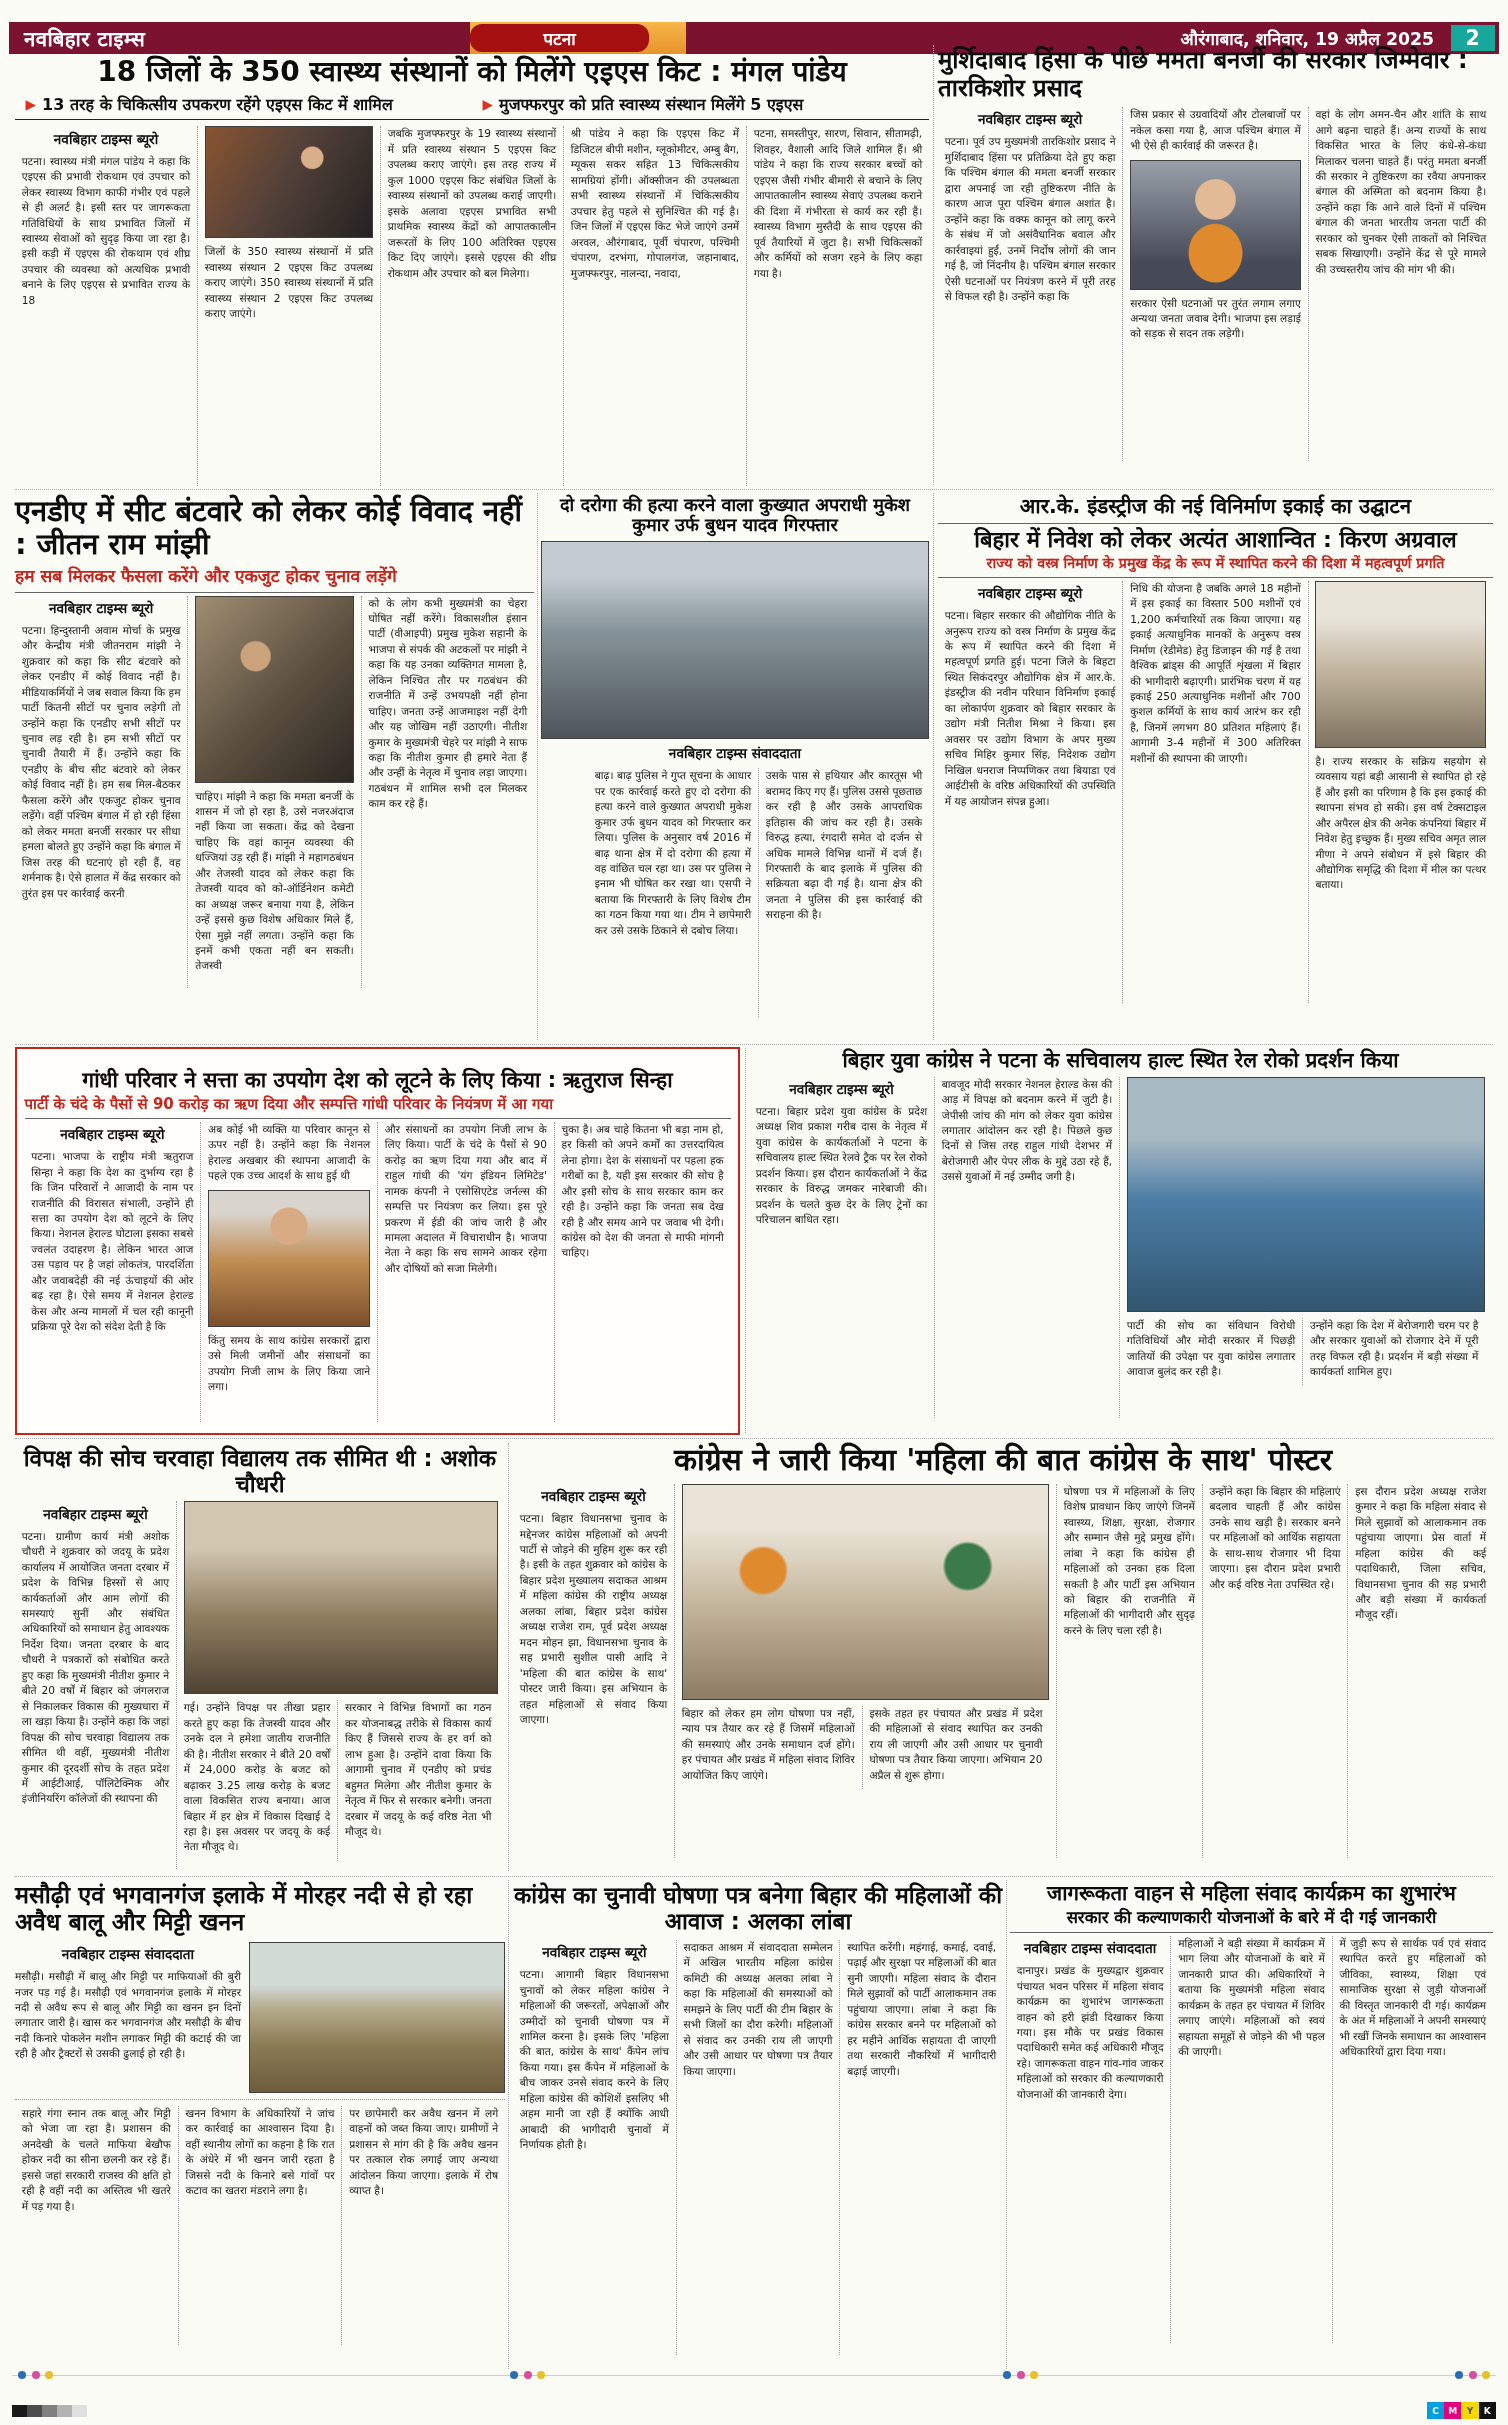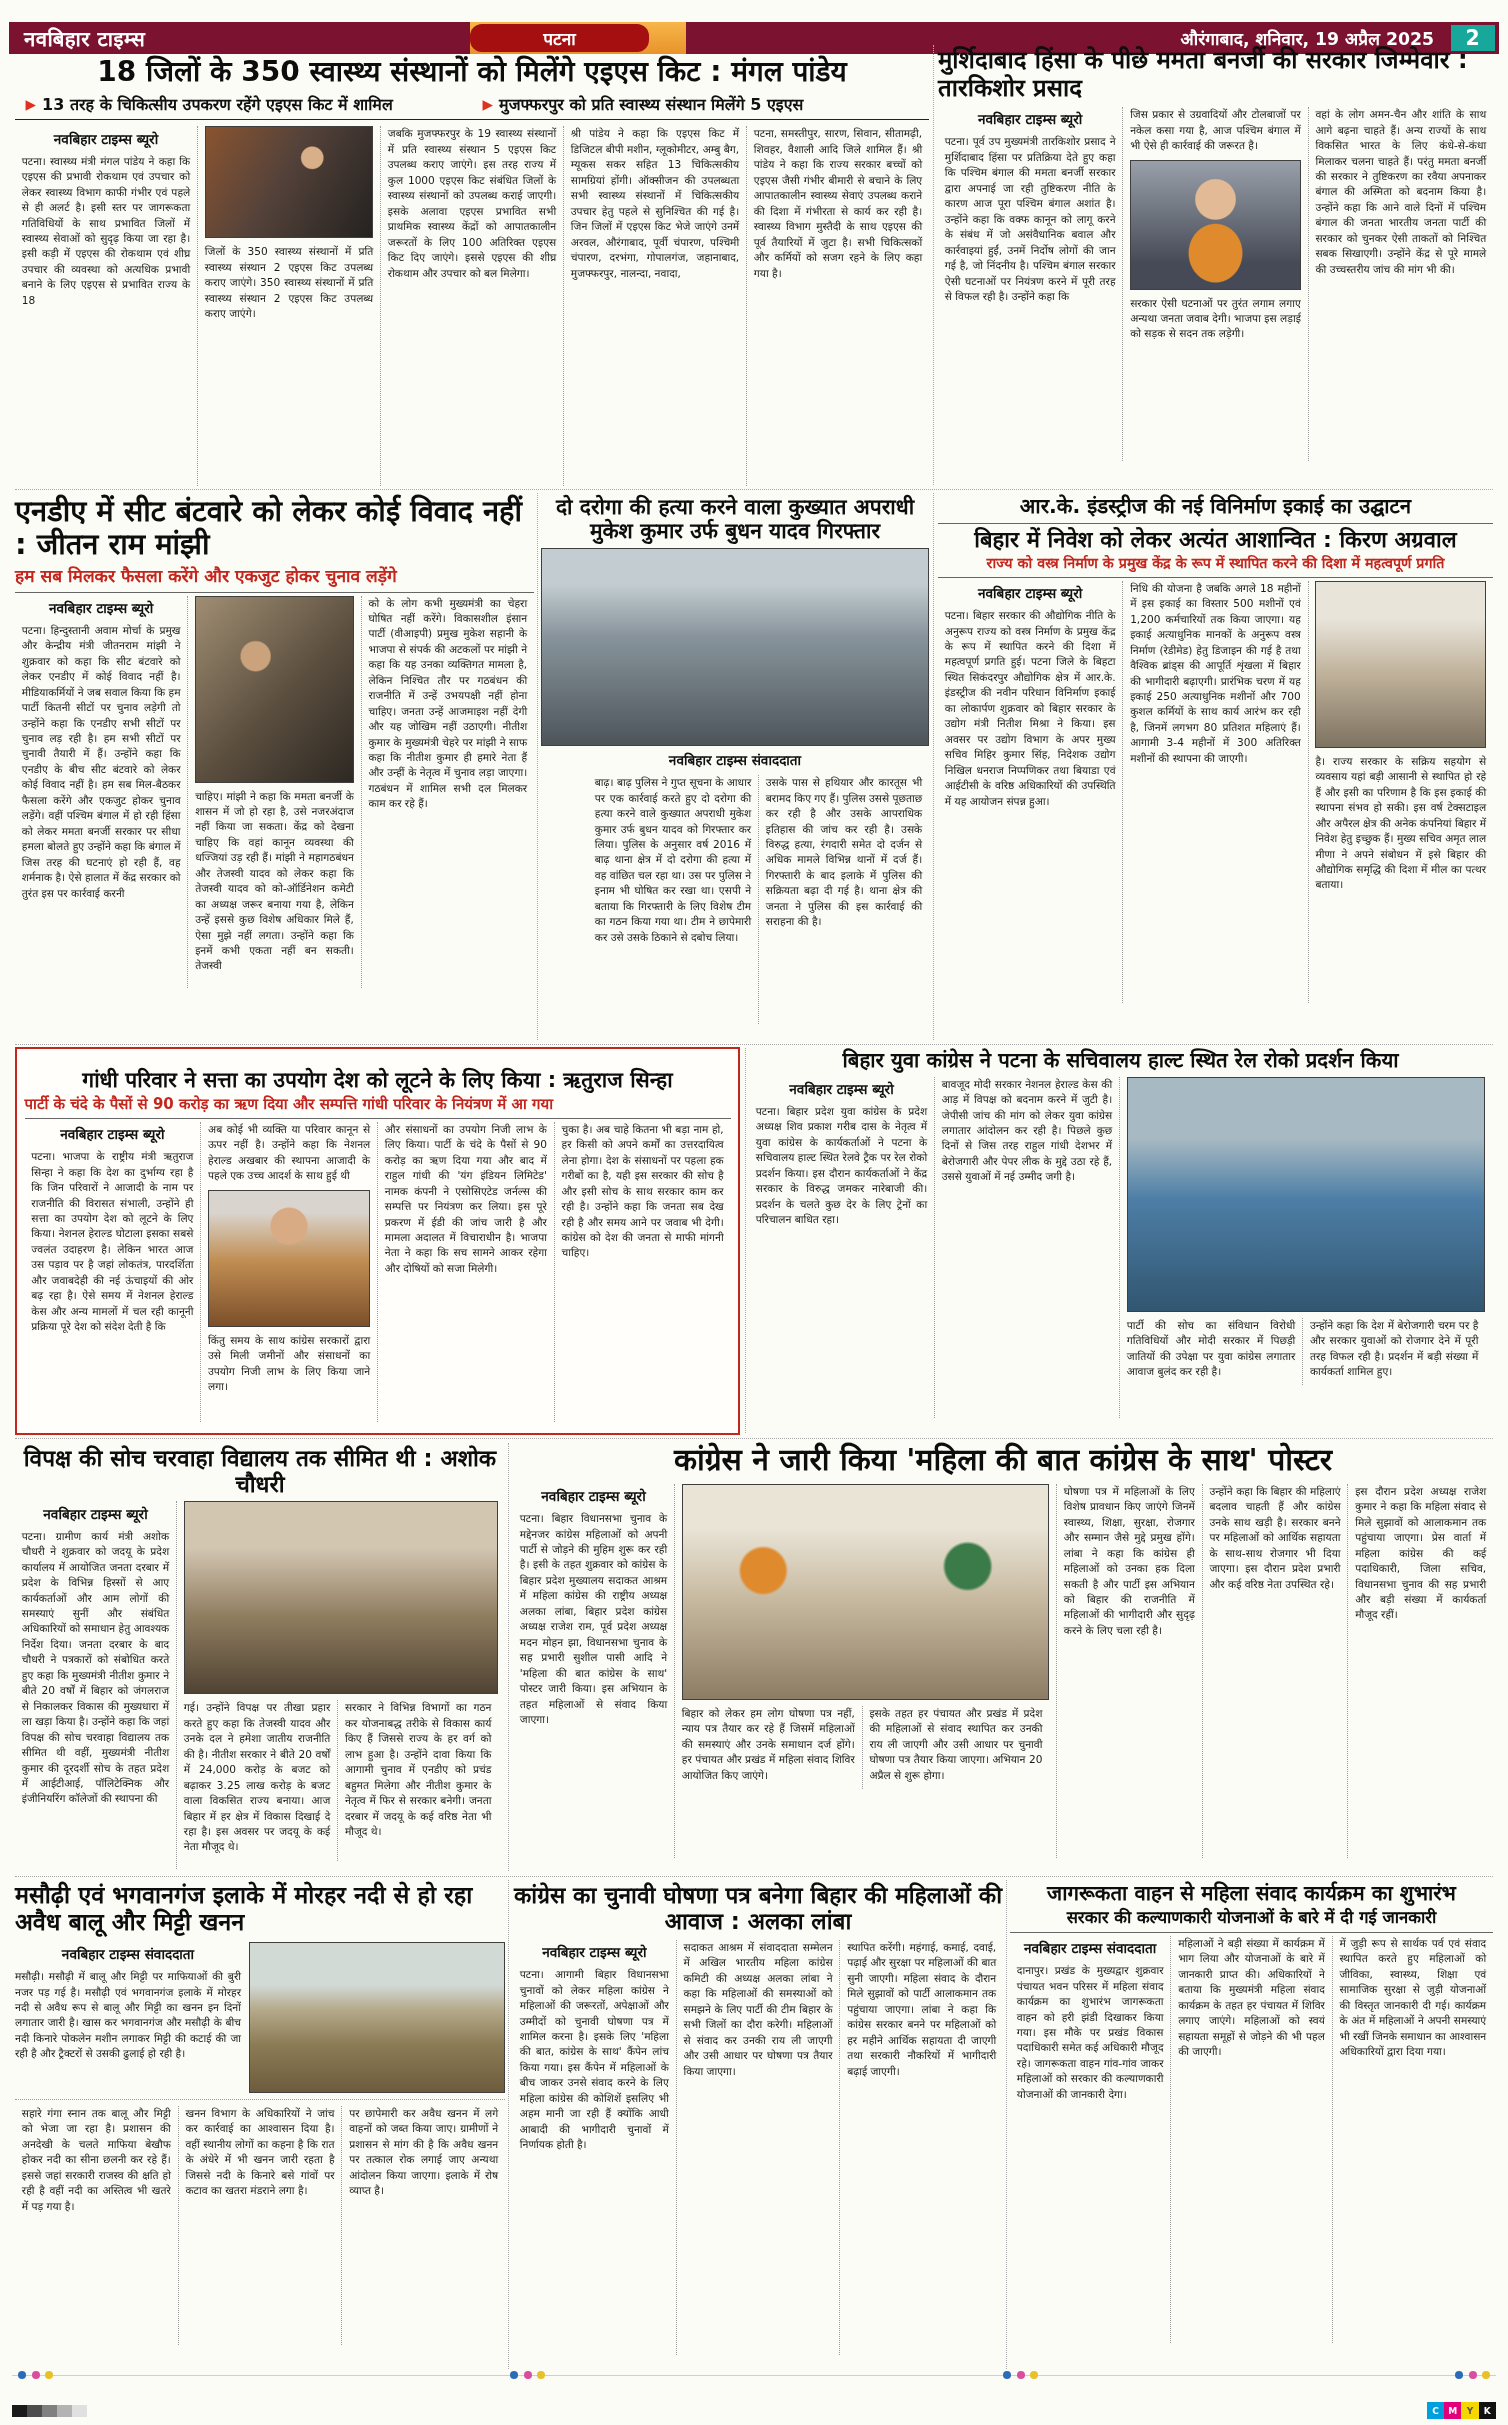--- a/index.html
+++ b/index.html
@@ -139,21 +139,21 @@
         <div class="photo ph-manjhi" style="height:187px;margin-bottom:6px;"></div>
         <p class="bt">चाहिए। मांझी ने कहा कि ममता बनर्जी के शासन में जो हो रहा है, उसे नजरअंदाज नहीं किया जा सकता। केंद्र को देखना चाहिए कि वहां कानून व्यवस्था की धज्जियां उड़ रही हैं। मांझी ने महागठबंधन और तेजस्वी यादव को लेकर कहा कि तेजस्वी यादव को को-ऑर्डिनेशन कमेटी का अध्यक्ष जरूर बनाया गया है, लेकिन उन्हें इससे कुछ विशेष अधिकार मिले हैं, ऐसा मुझे नहीं लगता। उन्होंने कहा कि इनमें कभी एकता नहीं बन सकती। तेजस्वी</p>
       </div>
       <div class="c">
           <p class="bt">को के लोग कभी मुख्यमंत्री का चेहरा घोषित नहीं करेंगे। विकासशील इंसान पार्टी (वीआइपी) प्रमुख मुकेश सहानी के भाजपा से संपर्क की अटकलों पर मांझी ने कहा कि यह उनका व्यक्तिगत मामला है, लेकिन निश्चित तौर पर गठबंधन की राजनीति में उन्हें उभयपक्षी नहीं होना चाहिए। जनता उन्हें आजमाइश नहीं देगी और यह जोखिम नहीं उठाएगी। नीतीश कुमार के मुख्यमंत्री चेहरे पर मांझी ने साफ कहा कि नीतीश कुमार ही हमारे नेता हैं और उन्हीं के नेतृत्व में चुनाव लड़ा जाएगा। गठबंधन में शामिल सभी दल मिलकर काम कर रहे हैं।</p>
         </div>
     </div>
   </section>
 
   <section class="art" style="left:541px;top:493px;width:388px;height:547px;">
-    <h1 class="hl center" style="font-size:21px;margin:1.5px 0 3px;">दो दरोगा की हत्या करने वाला कुख्यात अपराधी मुकेश कुमार उर्फ बुधन यादव गिरफ्तार</h1>
+    <h1 class="hl center" style="font-size:18px;margin:1.5px 0 3px;">दो दरोगा की हत्या करने वाला कुख्यात अपराधी मुकेश कुमार उर्फ बुधन यादव गिरफ्तार</h1>
     <div class="photo ph-budhan" style="height:198px;margin:4.5px 0 4.5px;"></div>
     <div class="byline">नवबिहार टाइम्स संवाददाता</div>
     <div class="cols" style="height:249px;margin-left:47px;">
       <div class="c">
           <p class="bt">बाढ़। बाढ़ पुलिस ने गुप्त सूचना के आधार पर एक कार्रवाई करते हुए दो दरोगा की हत्या करने वाले कुख्यात अपराधी मुकेश कुमार उर्फ बुधन यादव को गिरफ्तार कर लिया। पुलिस के अनुसार वर्ष 2016 में बाढ़ थाना क्षेत्र में दो दरोगा की हत्या में वह वांछित चल रहा था। उस पर पुलिस ने इनाम भी घोषित कर रखा था। एसपी ने बताया कि गिरफ्तारी के लिए विशेष टीम का गठन किया गया था। टीम ने छापेमारी कर उसे उसके ठिकाने से दबोच लिया।</p>
         </div>
       <div class="c">
           <p class="bt">उसके पास से हथियार और कारतूस भी बरामद किए गए हैं। पुलिस उससे पूछताछ कर रही है और उसके आपराधिक इतिहास की जांच कर रही है। उसके विरुद्ध हत्या, रंगदारी समेत दो दर्जन से अधिक मामले विभिन्न थानों में दर्ज हैं। गिरफ्तारी के बाद इलाके में पुलिस की सक्रियता बढ़ा दी गई है। थाना क्षेत्र की जनता ने पुलिस की इस कार्रवाई की सराहना की है।</p>
         </div>
     </div>

